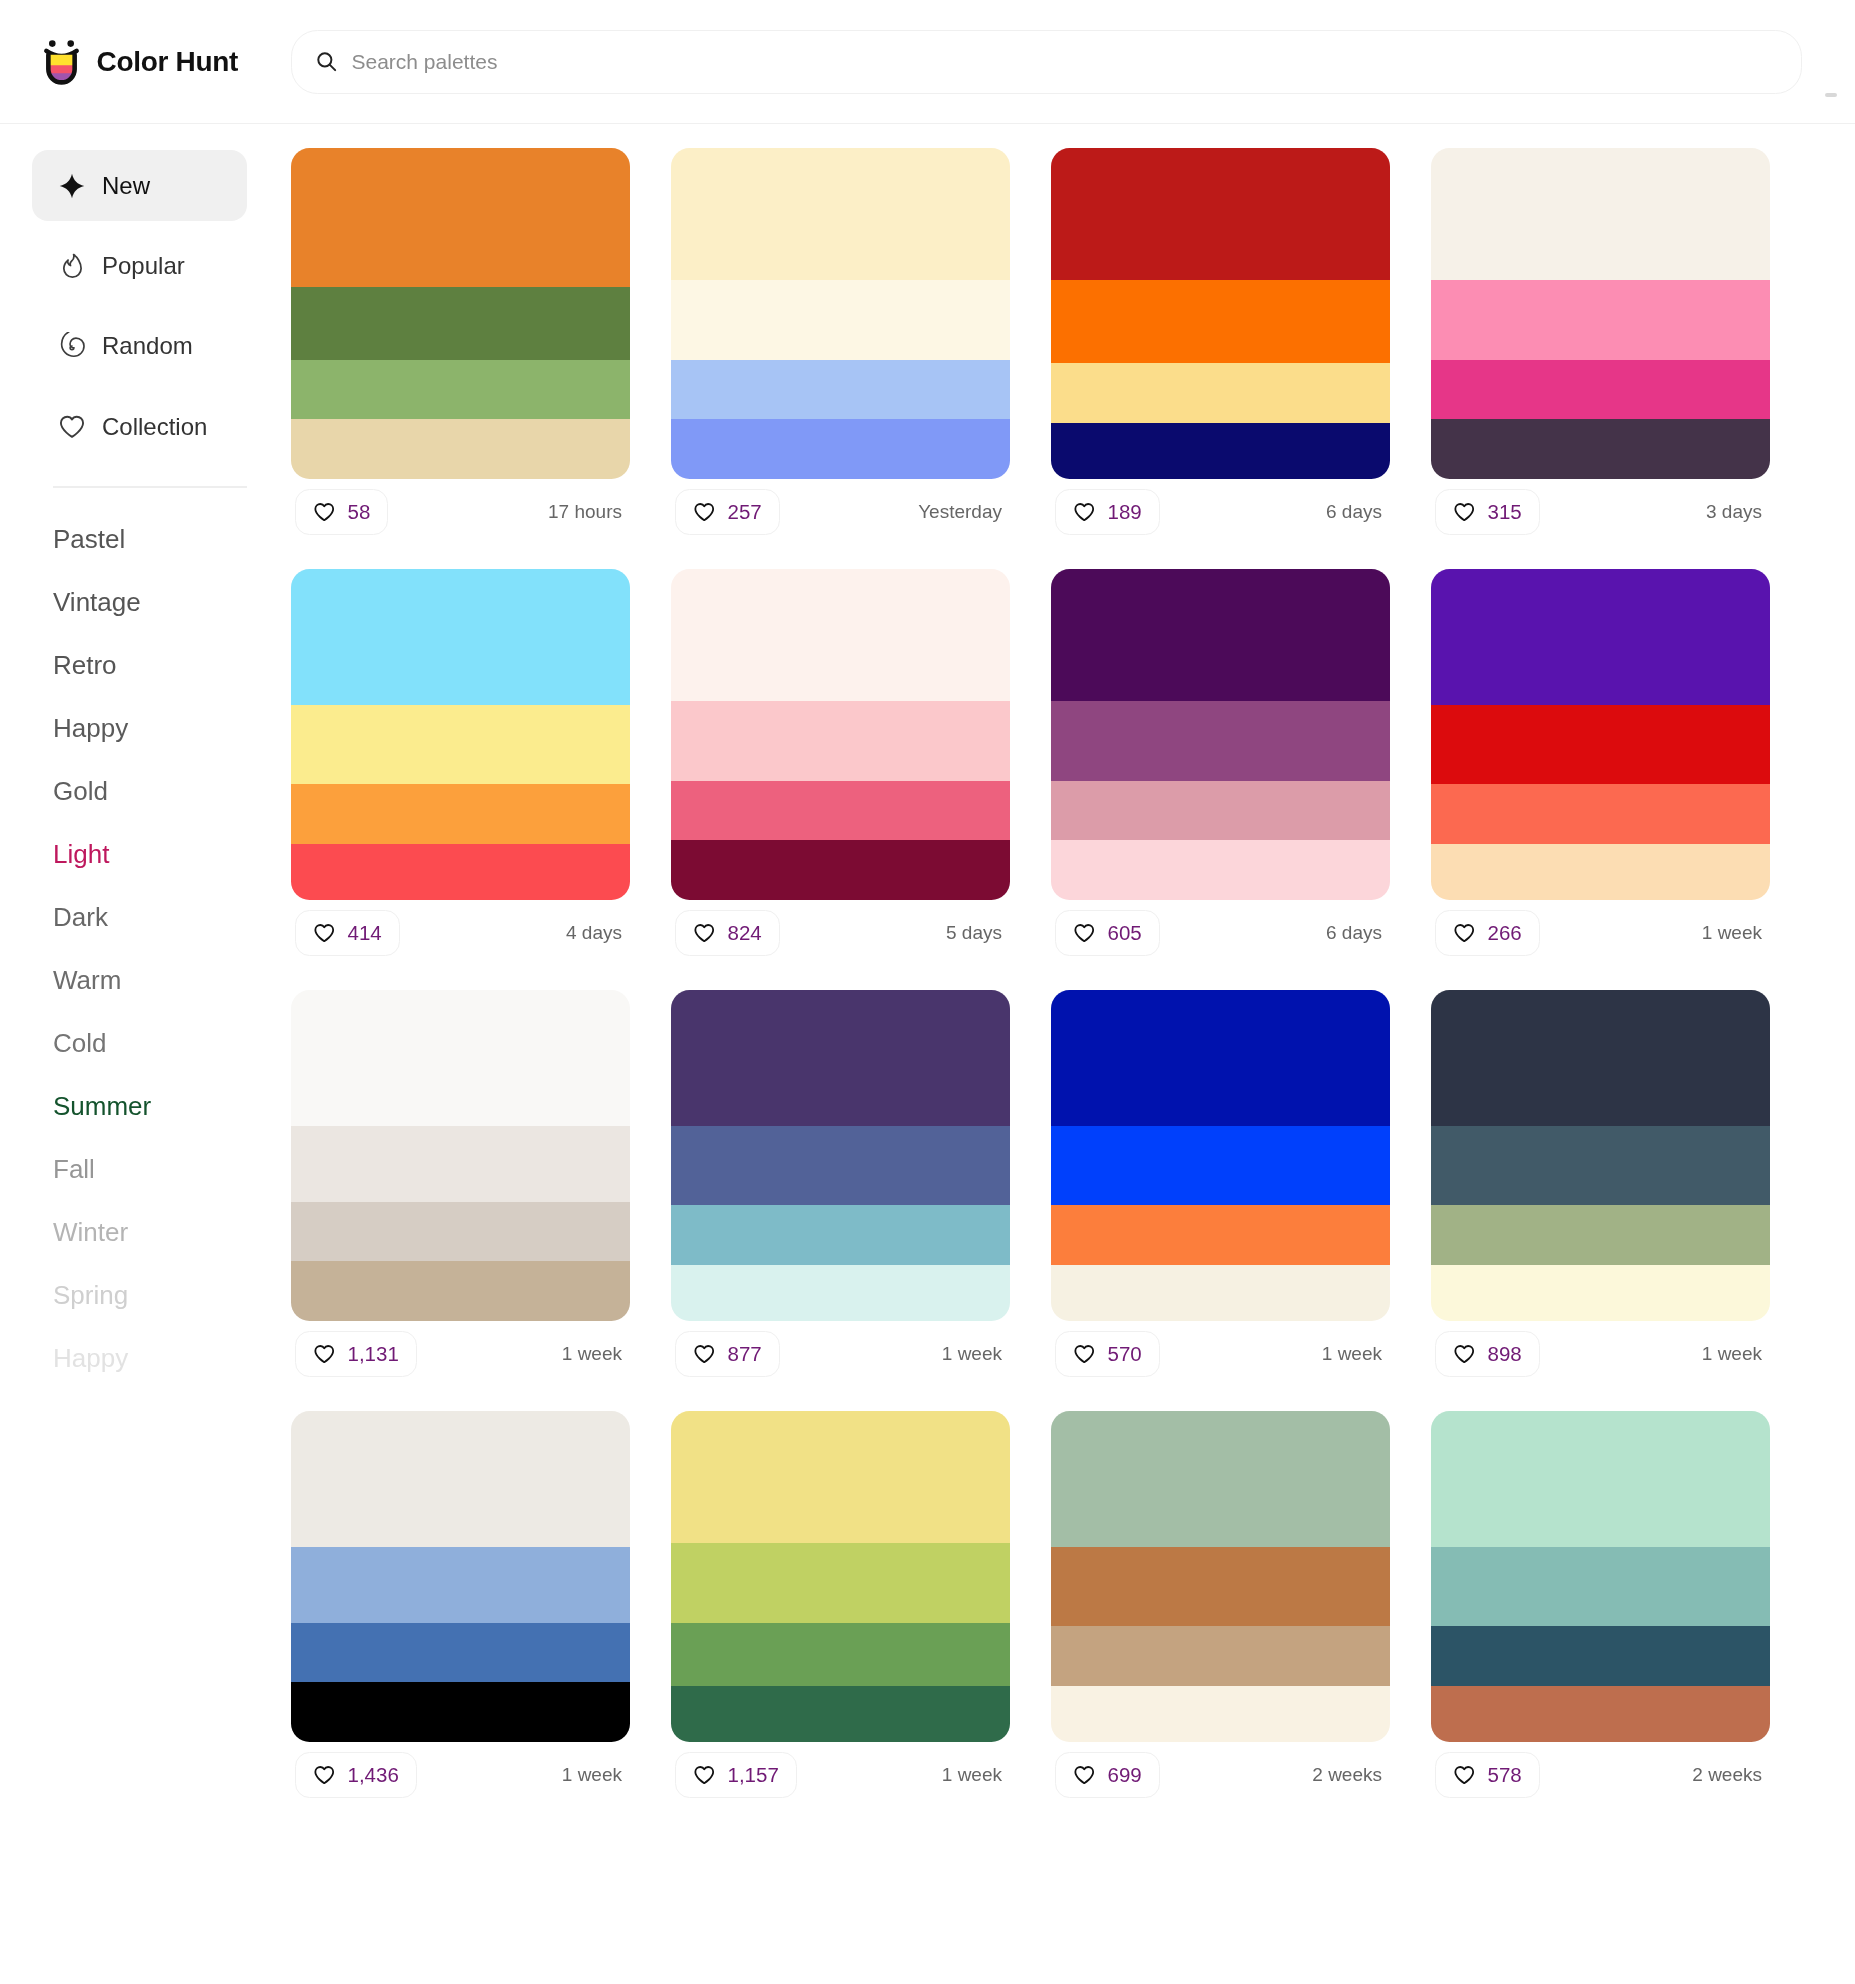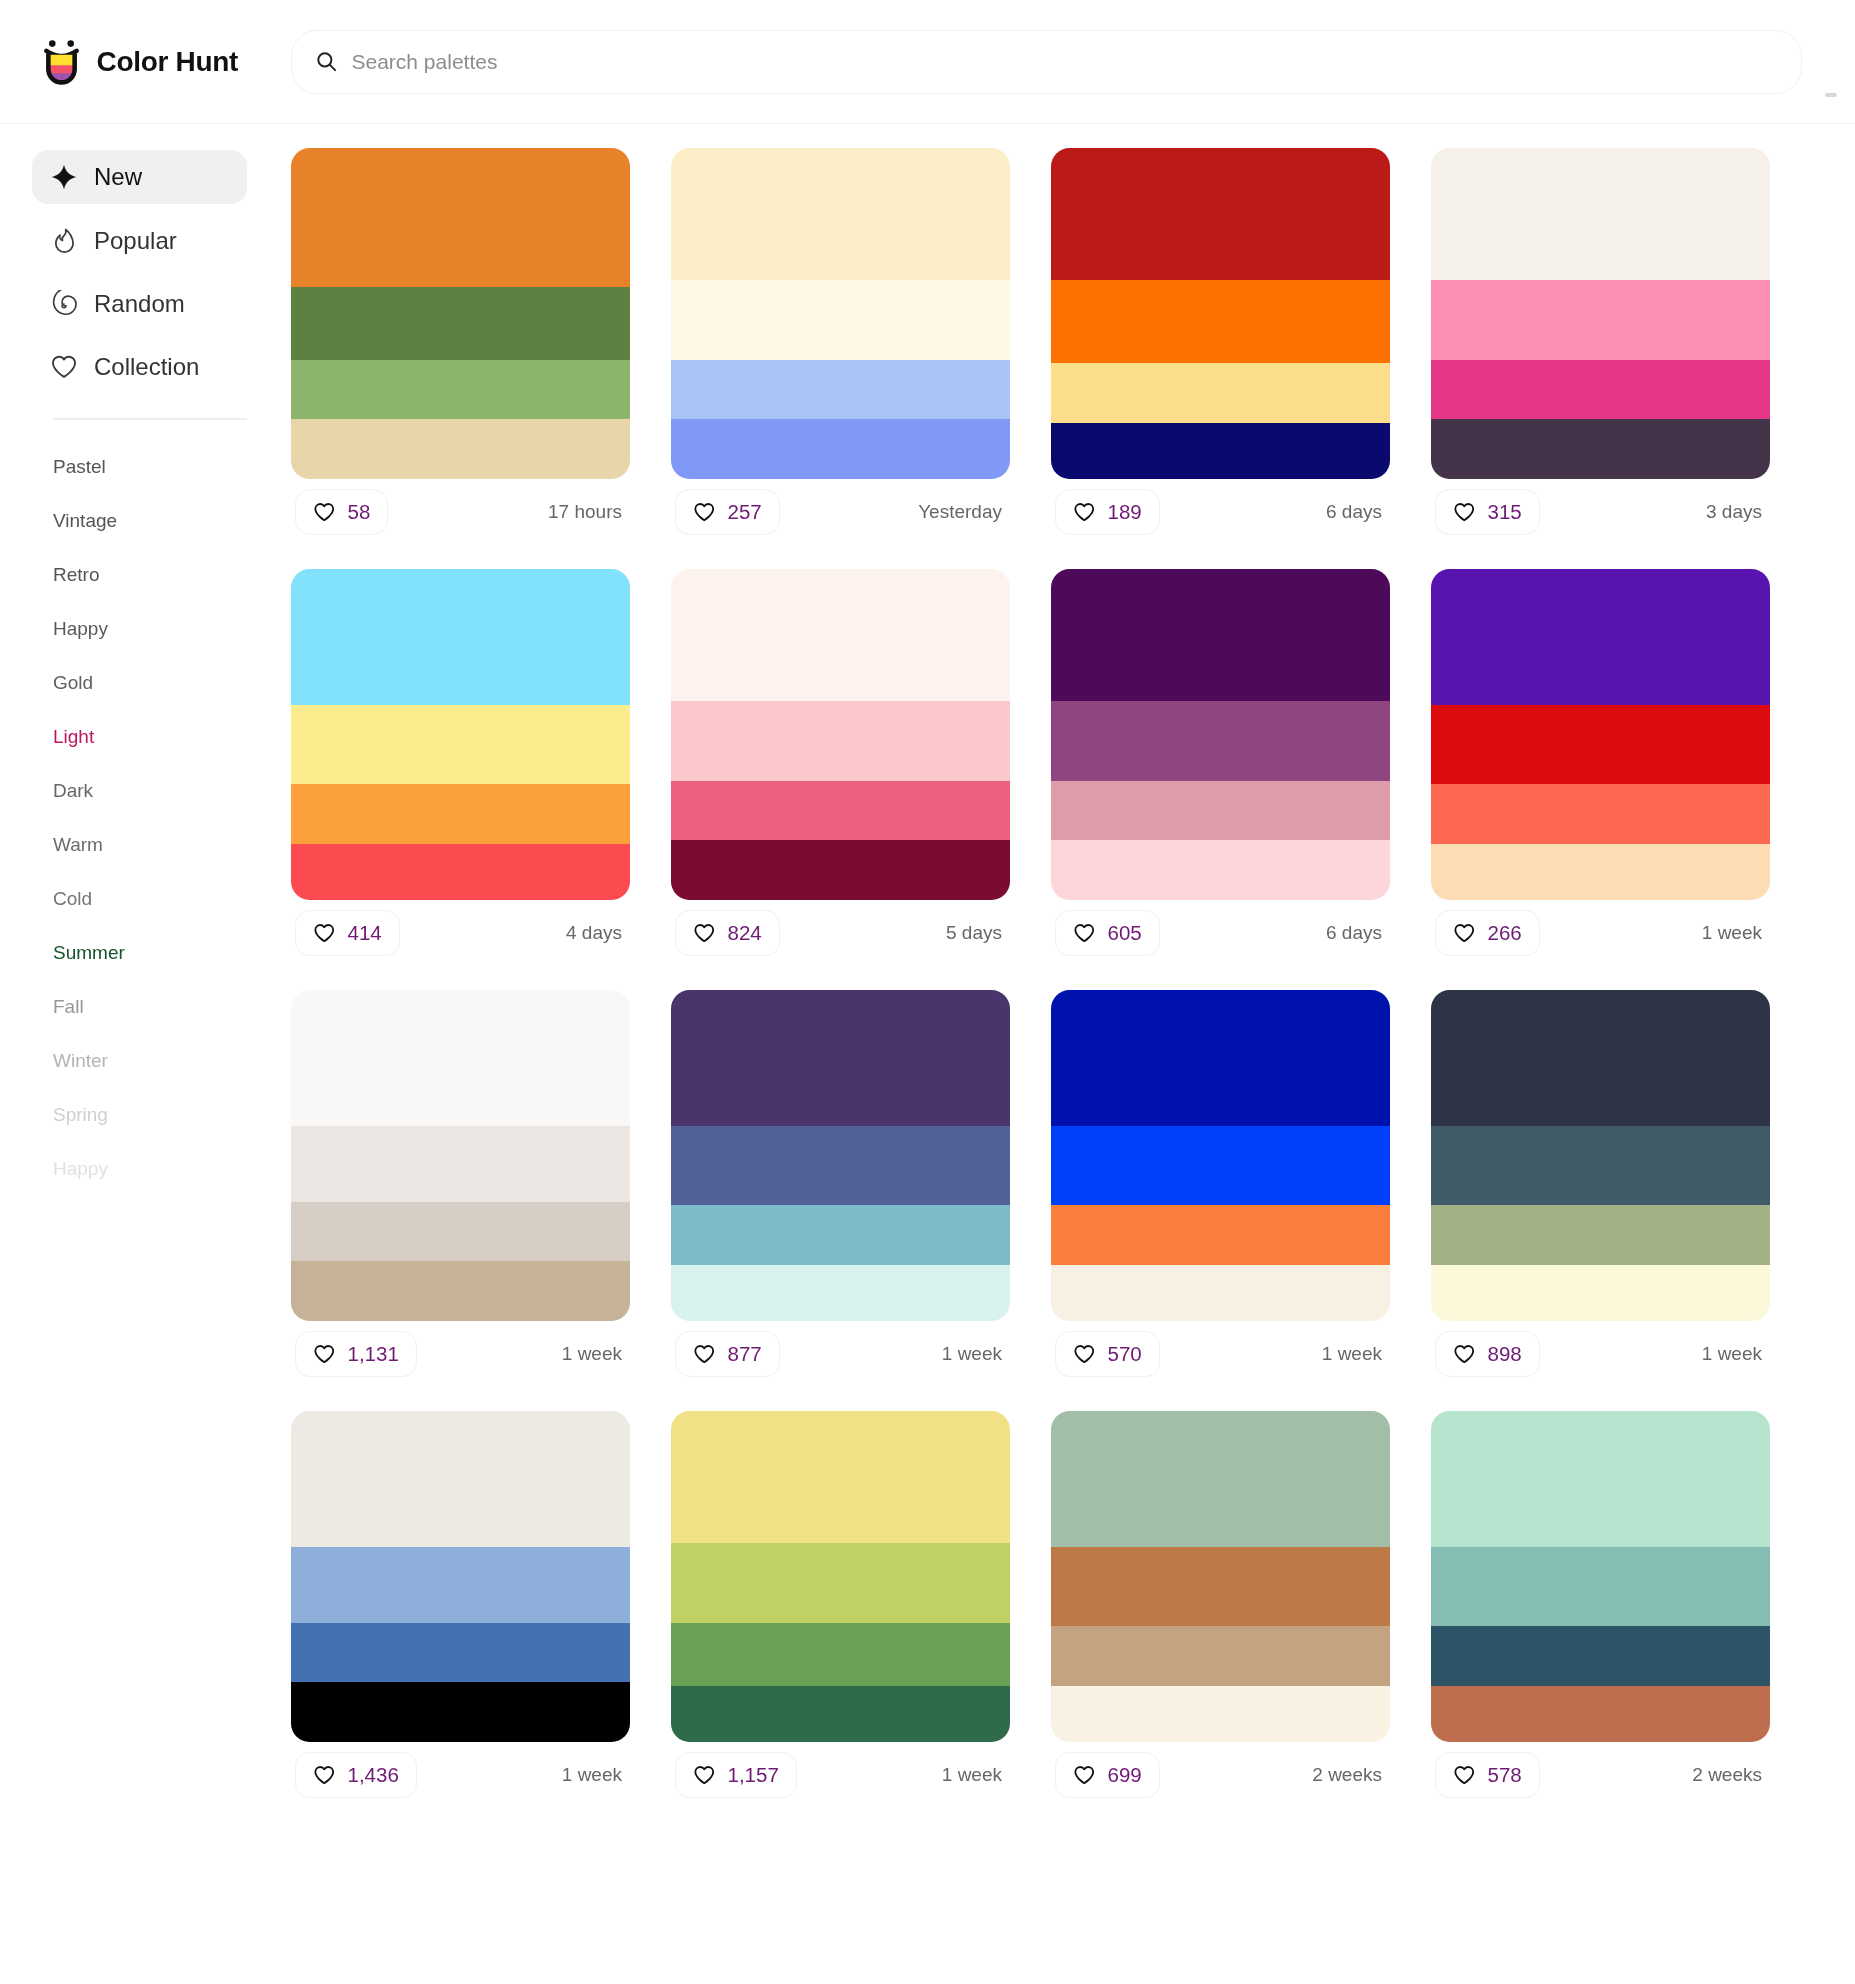--- a/index.html
+++ b/index.html
@@ -52,39 +52,39 @@
     width: 12px; height: 4px; background: #d8d8d8; border-radius: 2px;
   }
 
   
   #layout { display: flex; height: 1861px; }
 
   
   #sidebar { width: 291px; flex: none; padding: 26.4px 0 0 0; position: relative; }
   .nav-item {
     display: flex; align-items: center;
-    height: 54px;
+    height: 71px;
     margin: 0 44px 9.3px 32px;
     border-radius: 16px;
-    padding-left: 18px;
+    padding-left: 26px;
     cursor: pointer;
   }
   .nav-item.active { background: #f0f0f0; }
   .nav-icon { width: 28px; height: 28px; flex: none; display: block; }
   .nav-label {
     font-size: 24px; margin-left: 16px; color: #333;
     white-space: nowrap;
   }
   .nav-item.active .nav-label { color: #111; font-weight: normal; }
   #nav-divider {
     height: 1.3px; background: #eeeeee;
     margin: 24px 44px 20px 53px;
   }
   .tag-item {
-    font-size: 19px;
+    font-size: 26px;
     padding: 16px 0 16px 53px;
     cursor: pointer;
     white-space: nowrap;
   }
 
   
   #palette-area { flex: 1; padding: 24px 0 0 0; }
   #palette-grid {
     display: grid;
     grid-template-columns: repeat(4, 339px);

